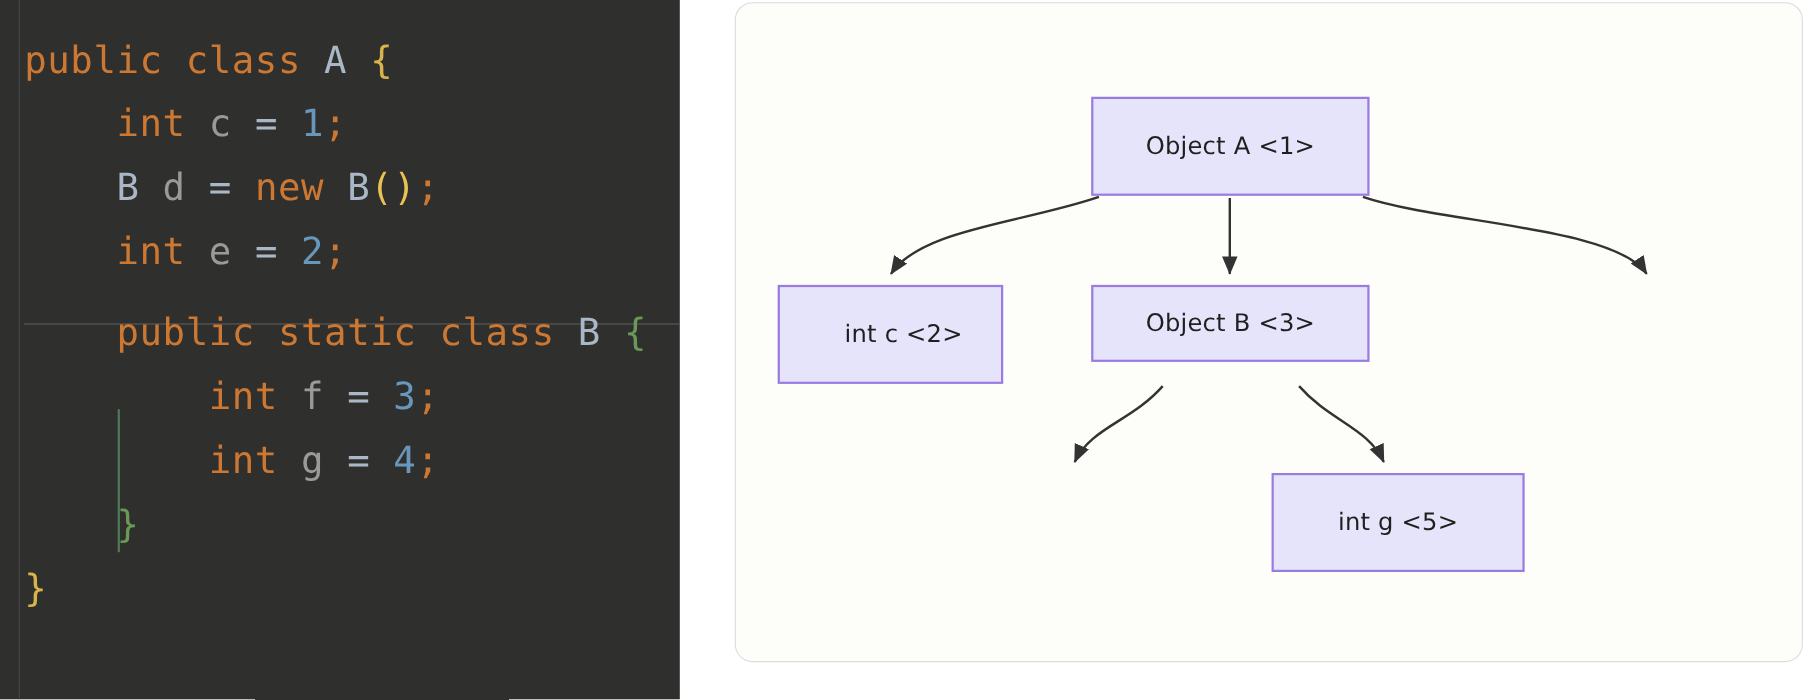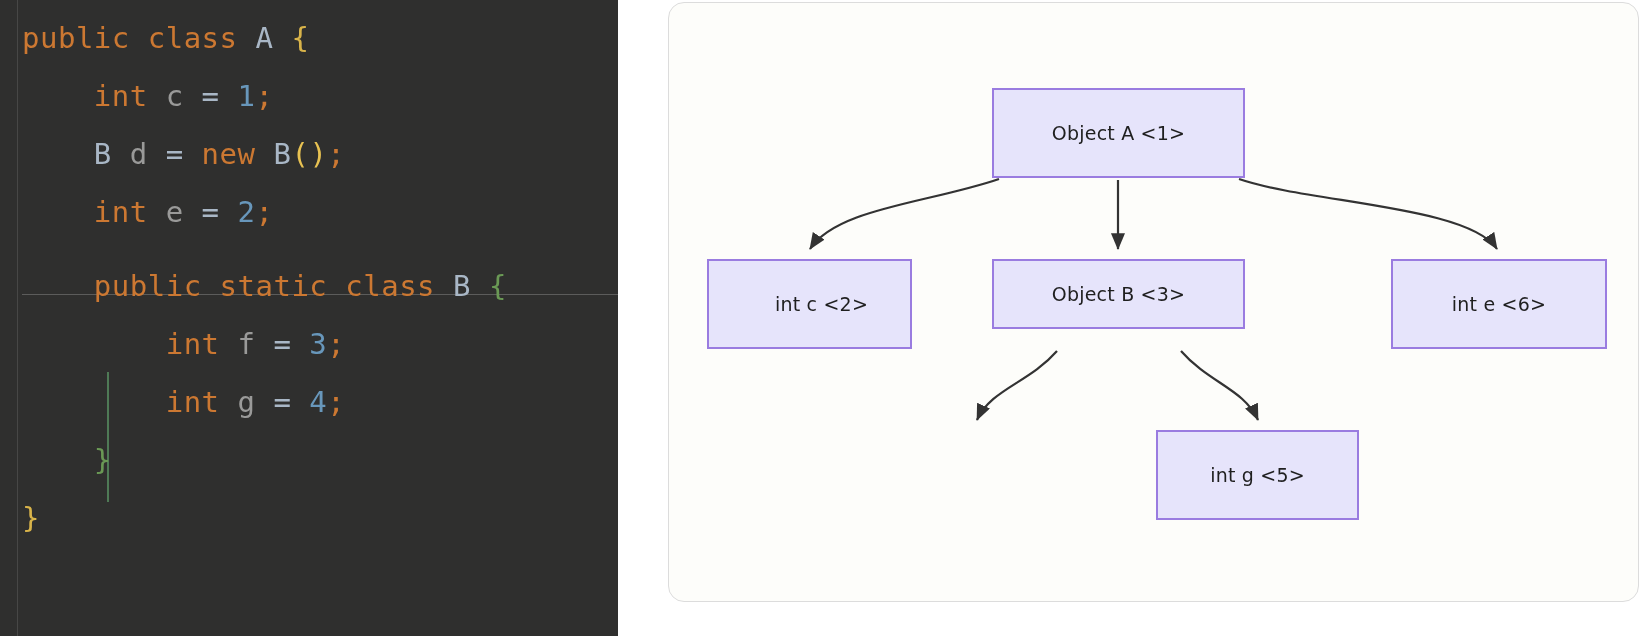--- a/index.html
+++ b/index.html
@@ -50,24 +50,24 @@
     position: absolute;
     left: 107px;
     top: 372px;
     width: 2px;
     height: 130px;
     background: #4f7a56;
   }
   .code-lines {
     position: absolute;
     left: 22px;
-    top: 9px;
+    top: 26px;
     width: 700px;
     font-family: "DejaVu Sans Mono", "Liberation Mono", monospace;
-    font-size: 29px;
+    font-size: 34px;
     line-height: 58px;
     letter-spacing: 0.5px;
     white-space: pre;
   }
   .code-line { height: 58px; }
   .ln-gap { height: 16px; }
 
   .tk-kw   { color: #cc7832; }
   .tk-type { color: #a9b7c6; }
   .tk-var  { color: #9a9a99; }
@@ -98,30 +98,30 @@
   .node {
     position: absolute;
     box-sizing: border-box;
     background: #e6e4fb;
     border: 2px solid #9a7ce0;
     display: flex;
     align-items: center;
     justify-content: center;
     color: #1f1f1f;
     font-family: "DejaVu Sans", sans-serif;
-    font-size: 19px;
+    font-size: 22px;
     letter-spacing: 0.2px;
   }
   
   .node-a { left: 323px; top: 85px;  width: 253px; height: 90px; }
   .node-c { left: 38px;  top: 256px; width: 205px; height: 90px; padding-left: 24px; }
   .node-b { left: 323px; top: 256px; width: 253px; height: 70px; }
   .node-e { left: 722px; top: 256px; width: 216px; height: 90px; }
   .node-f { left: 206px; top: 427px; width: 203px; height: 90px; }
-  .node-g { left: 487px; top: 427px; width: 203px; height: 90px; }
+  .node-g { left: 487px; top: 427px; width: 230px; height: 90px; }
 </style>
 </head>
 <body>
 
 <div class="root">
 
   <div class="code-panel">
     <div class="code-gutter-line"></div>
     <div class="code-separator"></div>
     <div class="indent-guide"></div>
@@ -147,19 +147,18 @@
 
       <path d="M 512,348 C 540,380 575,386 589,417" fill="none" stroke="#333333" stroke-width="2.2" marker-end="url(#arrowhead)"></path>
     </svg>
 
     <div class="node node-a">Object A &lt;1&gt;</div>
 
     <div class="node node-c">int c &lt;2&gt;</div>
 
     <div class="node node-b">Object B &lt;3&gt;</div>
 
-    <div class="node node-e">int e &lt;6&gt;</div>
 
 
     <div class="node node-g">int g &lt;5&gt;</div>
 
   </div>
 </div>
 
 </body></html>

